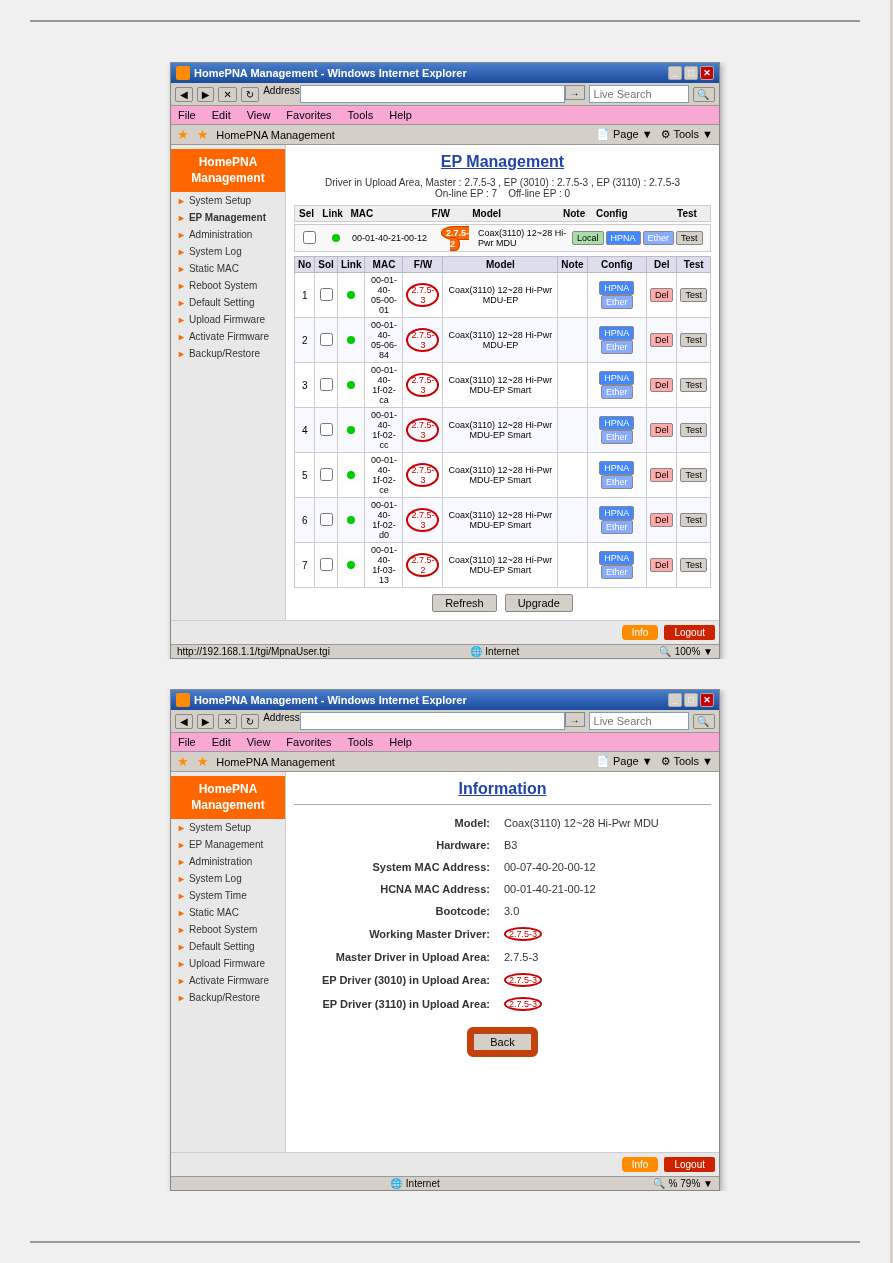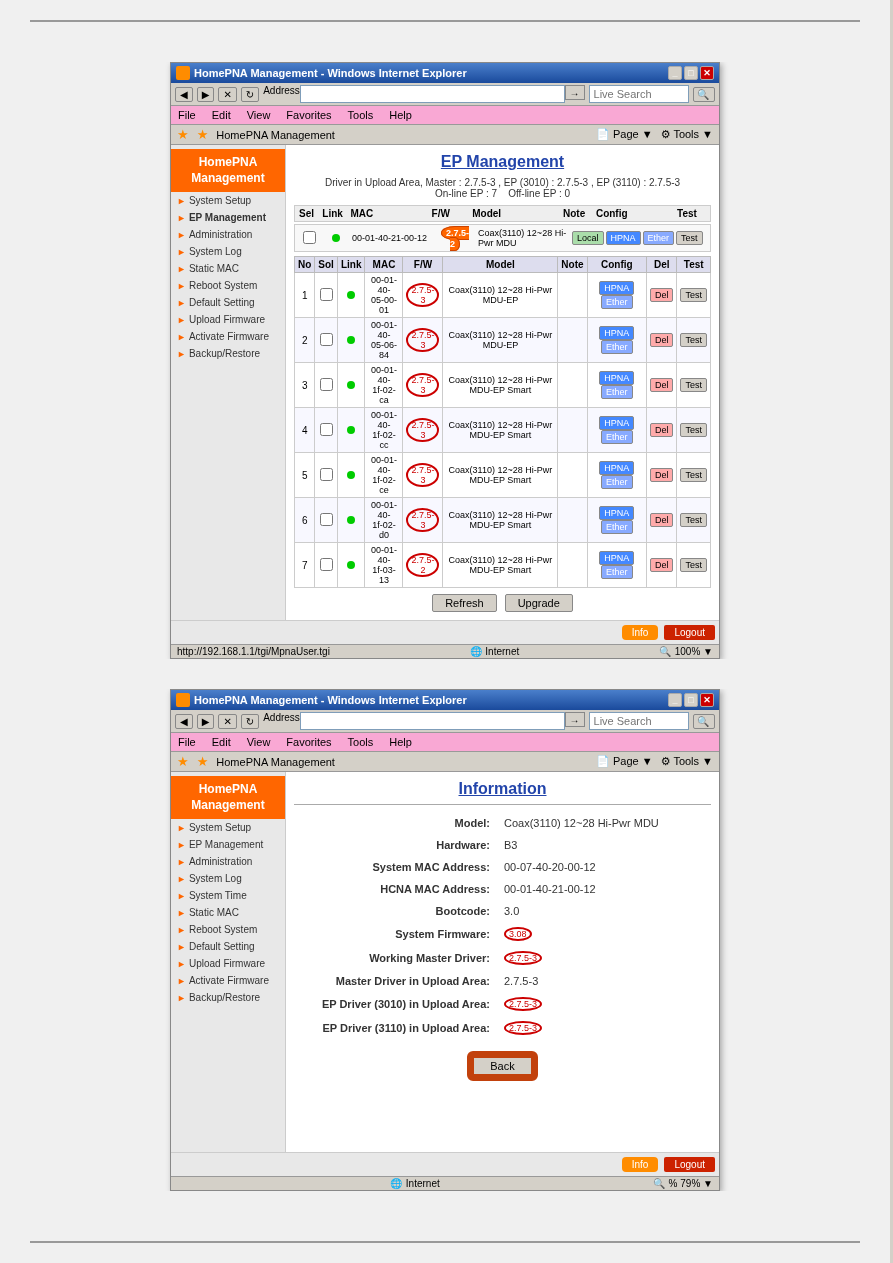--- a/index.html
+++ b/index.html
@@ -778,26 +778,20 @@
               </tr>
               <tr>
                 <td class="info-label">HCNA MAC Address:</td>
                 <td class="info-value">00-01-40-21-00-12</td>
               </tr>
               <tr>
                 <td class="info-label">Bootcode:</td>
                 <td class="info-value">3.0</td>
               </tr>
               <tr>
-                <td class="info-label">System Firmware:</td>
-                <td class="info-value">
-                  <span class="circle-red">3.08</span>
-                </td>
-              </tr>
-              <tr>
                 <td class="info-label">Working Master Driver:</td>
                 <td class="info-value">
                   <span class="circle-red">2.7.5-3</span>
                 </td>
               </tr>
               <tr>
                 <td class="info-label">Master Driver in Upload Area:</td>
                 <td class="info-value">2.7.5-3</td>
               </tr>
               <tr>

